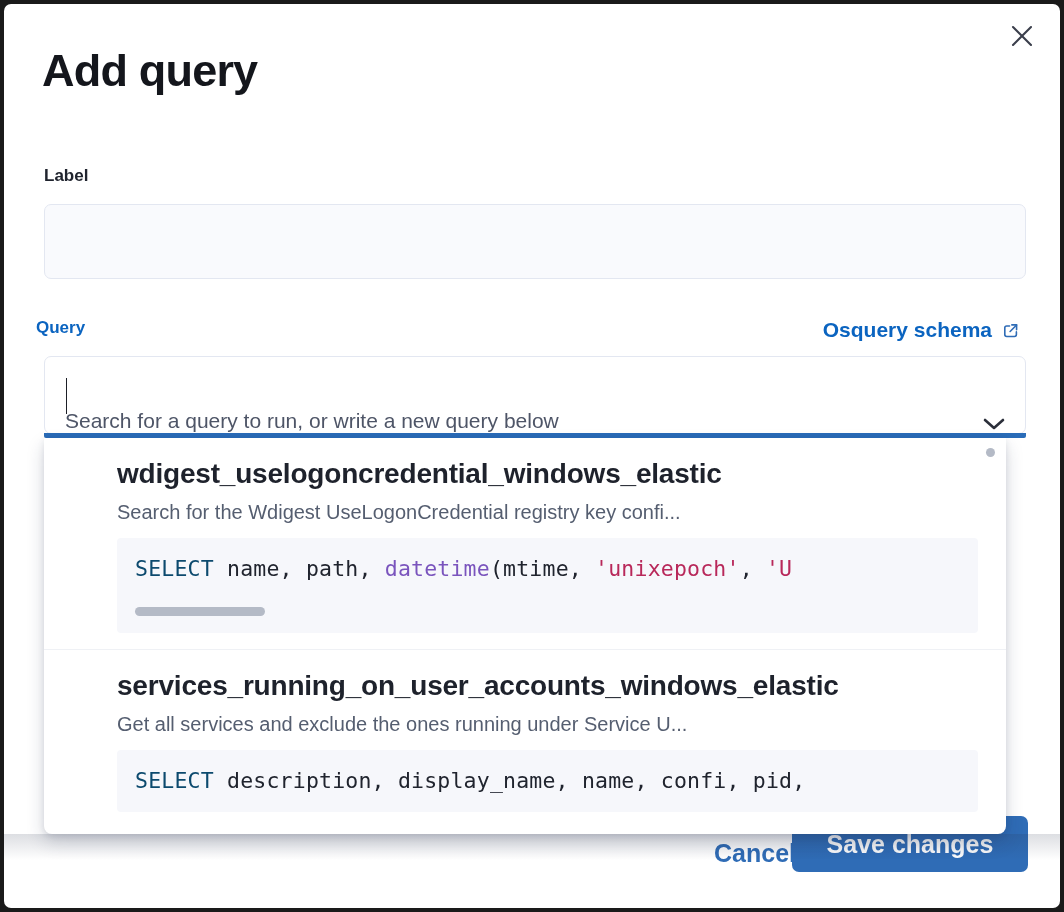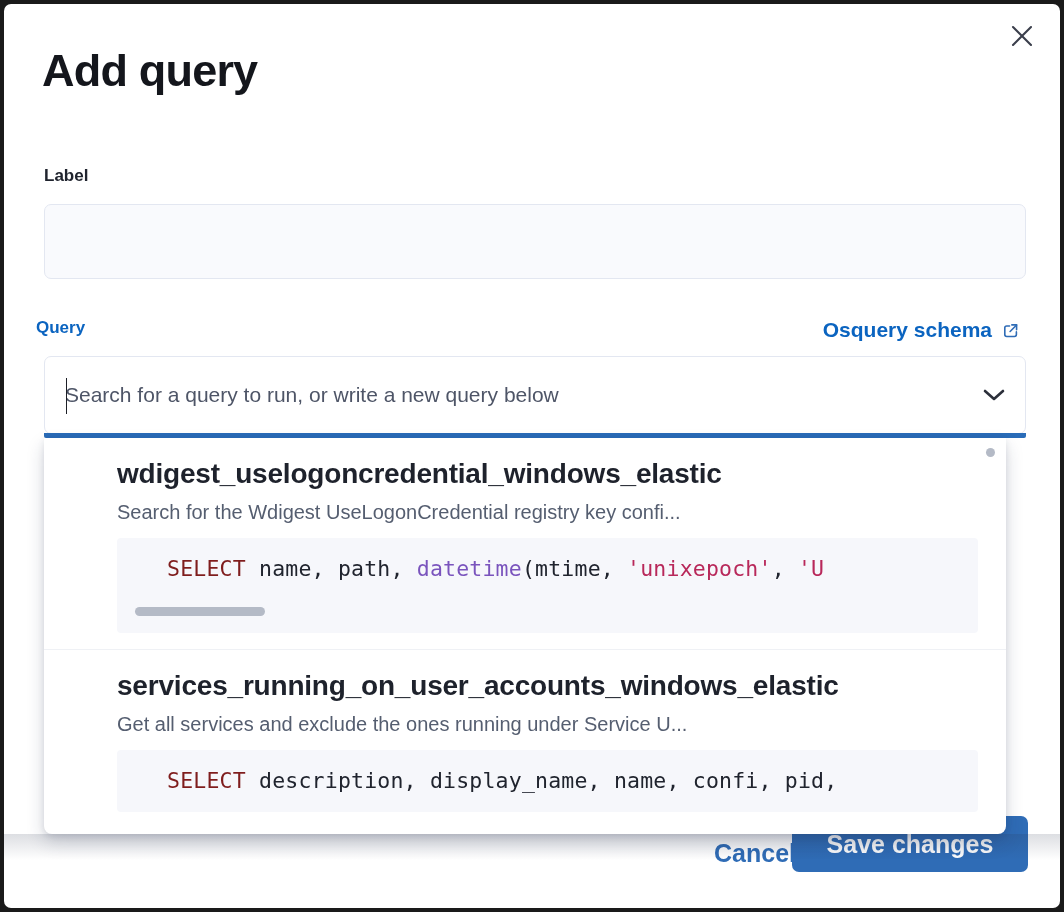--- a/index.html
+++ b/index.html
@@ -84,21 +84,21 @@
   }
 
   
   .combo {
     position: absolute;
     left: 40px; top: 352px;
     width: 982px; height: 78px;
     background: #ffffff;
     border: 1px solid #e3e7f1;
     border-radius: 7px;
-    display: flex; align-items: center;
+    display: flex; align-items: flex-end;
     padding: 0 16px 0 20px;
   }
   .combo-placeholder {
     flex: 1;
     font-size: 21px;
     color: #4e5567;
     white-space: nowrap;
     overflow: hidden;
   }
   .caret {
@@ -157,21 +157,21 @@
     height: 95px;
     position: relative;
     overflow: hidden;
     font-family: "DejaVu Sans Mono", monospace;
     font-size: 21.5px;
     white-space: nowrap;
     color: #20242e;
     letter-spacing: 0.2px;
   }
   .dd-code.short { height: 62px; padding-bottom: 0; }
-  .kw  { color: #7f1d1d; margin-left: 32px; }
+  .kw  { color: #0c4a6e; }
   .fn  { color: #7a54bd; }
   .str { color: #b8285a; }
   .code-scrollbar {
     position: absolute;
     left: 18px; bottom: 17px;
     width: 130px; height: 9px;
     border-radius: 5px;
     background: #b4bac6;
   }
 

